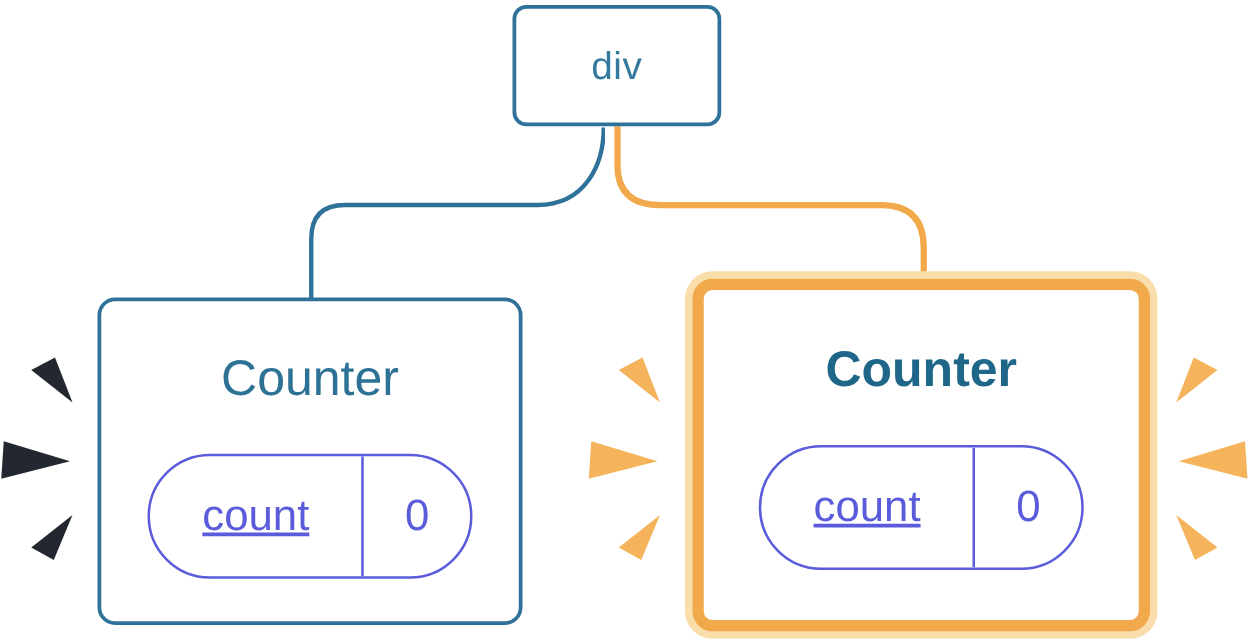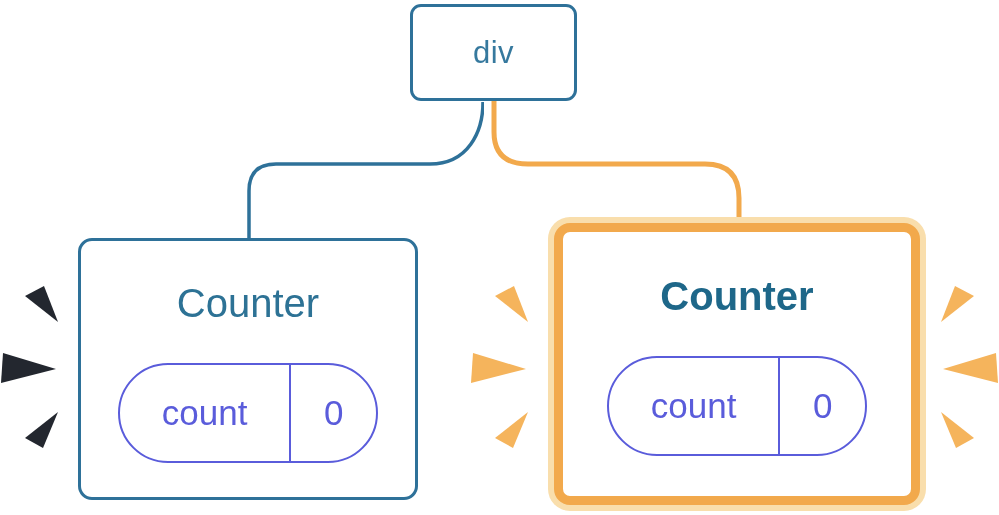--- a/index.html
+++ b/index.html
@@ -72,21 +72,21 @@
     box-sizing: border-box;
     border: 2px solid var(--indigo);
     border-radius: 50px;
     display: flex;
     overflow: hidden;
     color: var(--indigo);
     font-size: 35px;
   }
   .pill-label {
     flex: 2;
-    display: flex; align-items: center; justify-content: center;
+    display: flex; align-items: center; justify-content: center; text-decoration: underline;
   }
   .pill-value {
     flex: 1;
     border-left: 2px solid var(--indigo);
     display: flex; align-items: center; justify-content: center;
   }
 </style>
 </head>
 <body>
 

